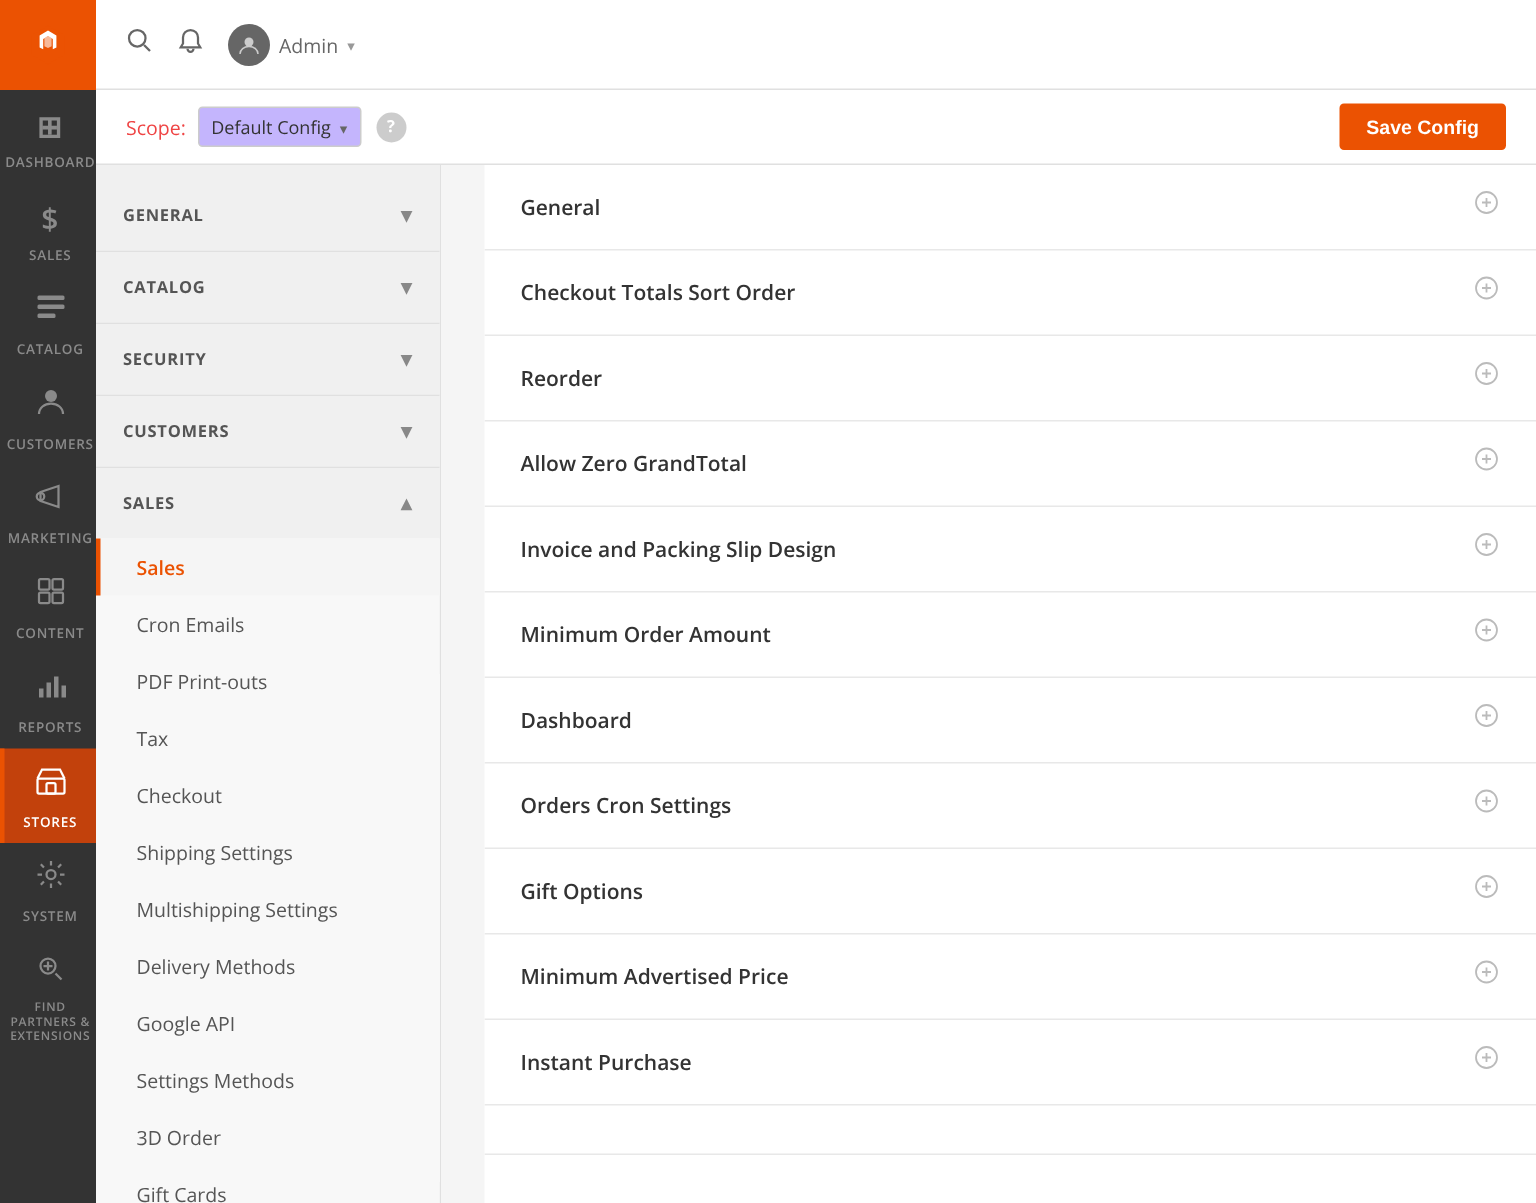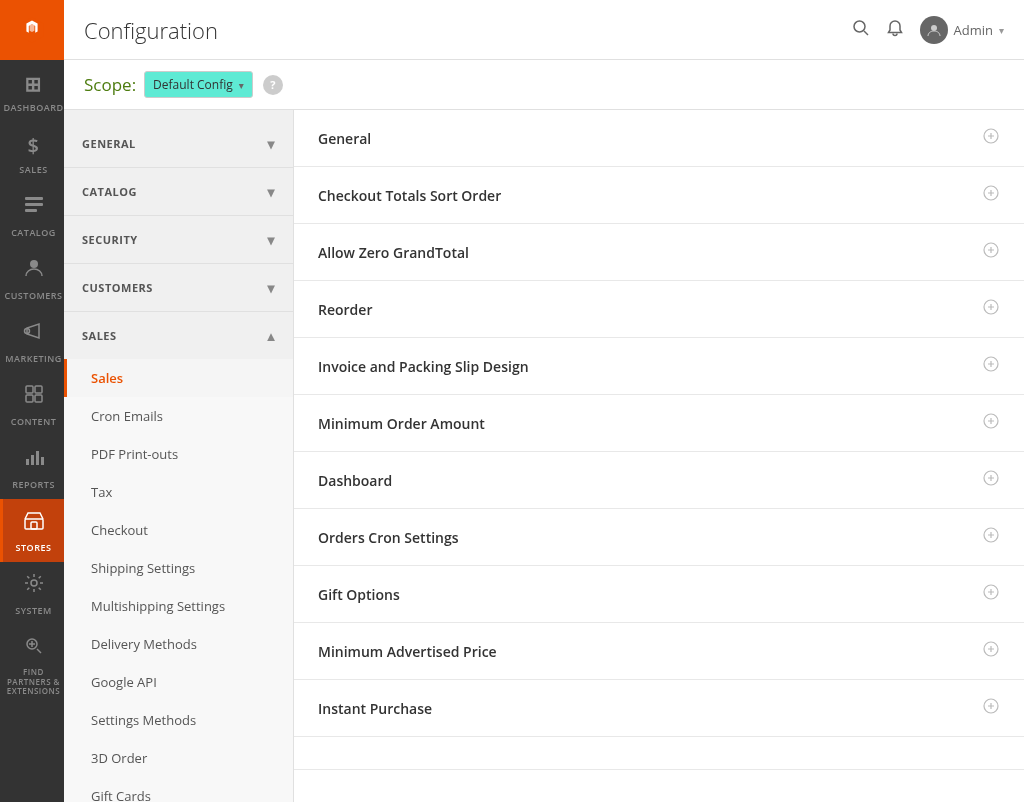--- a/index.html
+++ b/index.html
@@ -106,28 +106,28 @@
     .scope-bar {
       background: #ffffff;
       border-bottom: 1px solid #e0e0e0;
       height: 50px;
       display: flex;
       align-items: center;
       padding: 0 20px;
       flex-shrink: 0;
     }
     .scope-label {
-      font-size: 17px;
-      color: #4d7c0f;
+      font-size: 13px;
+      color: #ef4444;
       margin-right: 8px;
     }
     .scope-select {
       display: flex;
       align-items: center;
-      background: #5eead4;
+      background: #c4b5fd;
       border: 1px solid #ccc;
       border-radius: 3px;
       padding: 4px 8px;
       cursor: pointer;
       font-size: 12px;
       color: #333;
       gap: 6px;
     }
     .scope-select .chevron { font-size: 10px; color: #666; }
     .help-icon {
@@ -157,20 +157,21 @@
       font-weight: 600;
       cursor: pointer;
     }
 
     
     .content-area {
       display: flex;
       flex: 1;
       overflow: hidden;
       background: #f5f5f5;
+      gap: 29px;
     }
 
     
     .sidebar {
       width: 230px;
       background: #f0f0f0;
       flex-shrink: 0;
       overflow-y: auto;
       border-right: 1px solid #e0e0e0;
       padding: 10px 0;
@@ -336,21 +337,20 @@
         <path d="M6 9h6M9 6v6" stroke="#8a8a8a" stroke-width="1.5"></path>
       </svg>
     </span>
     <span style="font-size:8px; line-height:1.2;">Find Partners &amp; Extensions</span>
   </div>
 </nav>
 
 <div class="main-area">
 
   <header class="top-bar">
-    <h1 class="top-bar-title">Configuration</h1>
     <div class="top-bar-icons">
       <span class="top-bar-icon" title="Search">
         <svg width="18" height="18" viewBox="0 0 18 18" fill="none">
           <circle cx="7.5" cy="7.5" r="5.5" stroke="#666" stroke-width="1.5" fill="none"></circle>
           <path d="M12 12l4 4" stroke="#666" stroke-width="1.5"></path>
         </svg>
       </span>
       <span class="top-bar-icon" title="Notifications">
         <svg width="18" height="18" viewBox="0 0 18 18" fill="none">
           <path d="M9 2C6 2 4 4.5 4 7v4l-1.5 2.5h13L14 11V7c0-2.5-2-5-5-5z" stroke="#666" stroke-width="1.5" fill="none"></path>
@@ -370,20 +370,23 @@
     </div>
   </header>
 
   <div class="scope-bar">
     <span class="scope-label">Scope:</span>
     <div class="scope-select">
       <span>Default Config</span>
       <span class="chevron">▾</span>
     </div>
     <div class="help-icon">?</div>
+    <div class="scope-bar-right">
+      <button class="save-btn">Save Config</button>
+    </div>
   </div>
 
   <div class="content-area">
 
     <aside class="sidebar">
 
       <div class="sidebar-section">
         <div class="sidebar-section-header">
           <span>General</span>
           <span class="chevron">▾</span>
@@ -451,31 +454,31 @@
           <span class="config-item-label">Checkout Totals Sort Order</span>
           <span class="config-item-icon">
             <svg width="18" height="18" viewBox="0 0 18 18" fill="none">
                 <circle cx="9" cy="9" r="7" stroke="#bbb" stroke-width="1.2" fill="none"></circle>
                 <path d="M6 9h6M9 6v6" stroke="#bbb" stroke-width="1.2"></path>
               </svg>
           </span>
         </div>
 
         <div class="config-item">
+          <span class="config-item-label">Reorder</span>
+          <span class="config-item-icon">
+            <svg width="18" height="18" viewBox="0 0 18 18" fill="none">
+                <circle cx="9" cy="9" r="7" stroke="#bbb" stroke-width="1.2" fill="none"></circle>
+                <path d="M6 9h6M9 6v6" stroke="#bbb" stroke-width="1.2"></path>
+              </svg>
+          </span>
+        </div>
+
+        <div class="config-item">
           <span class="config-item-label">Allow Zero GrandTotal</span>
-          <span class="config-item-icon">
-            <svg width="18" height="18" viewBox="0 0 18 18" fill="none">
-                <circle cx="9" cy="9" r="7" stroke="#bbb" stroke-width="1.2" fill="none"></circle>
-                <path d="M6 9h6M9 6v6" stroke="#bbb" stroke-width="1.2"></path>
-              </svg>
-          </span>
-        </div>
-
-        <div class="config-item">
-          <span class="config-item-label">Reorder</span>
           <span class="config-item-icon">
             <svg width="18" height="18" viewBox="0 0 18 18" fill="none">
                 <circle cx="9" cy="9" r="7" stroke="#bbb" stroke-width="1.2" fill="none"></circle>
                 <path d="M6 9h6M9 6v6" stroke="#bbb" stroke-width="1.2"></path>
               </svg>
           </span>
         </div>
 
         <div class="config-item">
           <span class="config-item-label">Invoice and Packing Slip Design</span>

